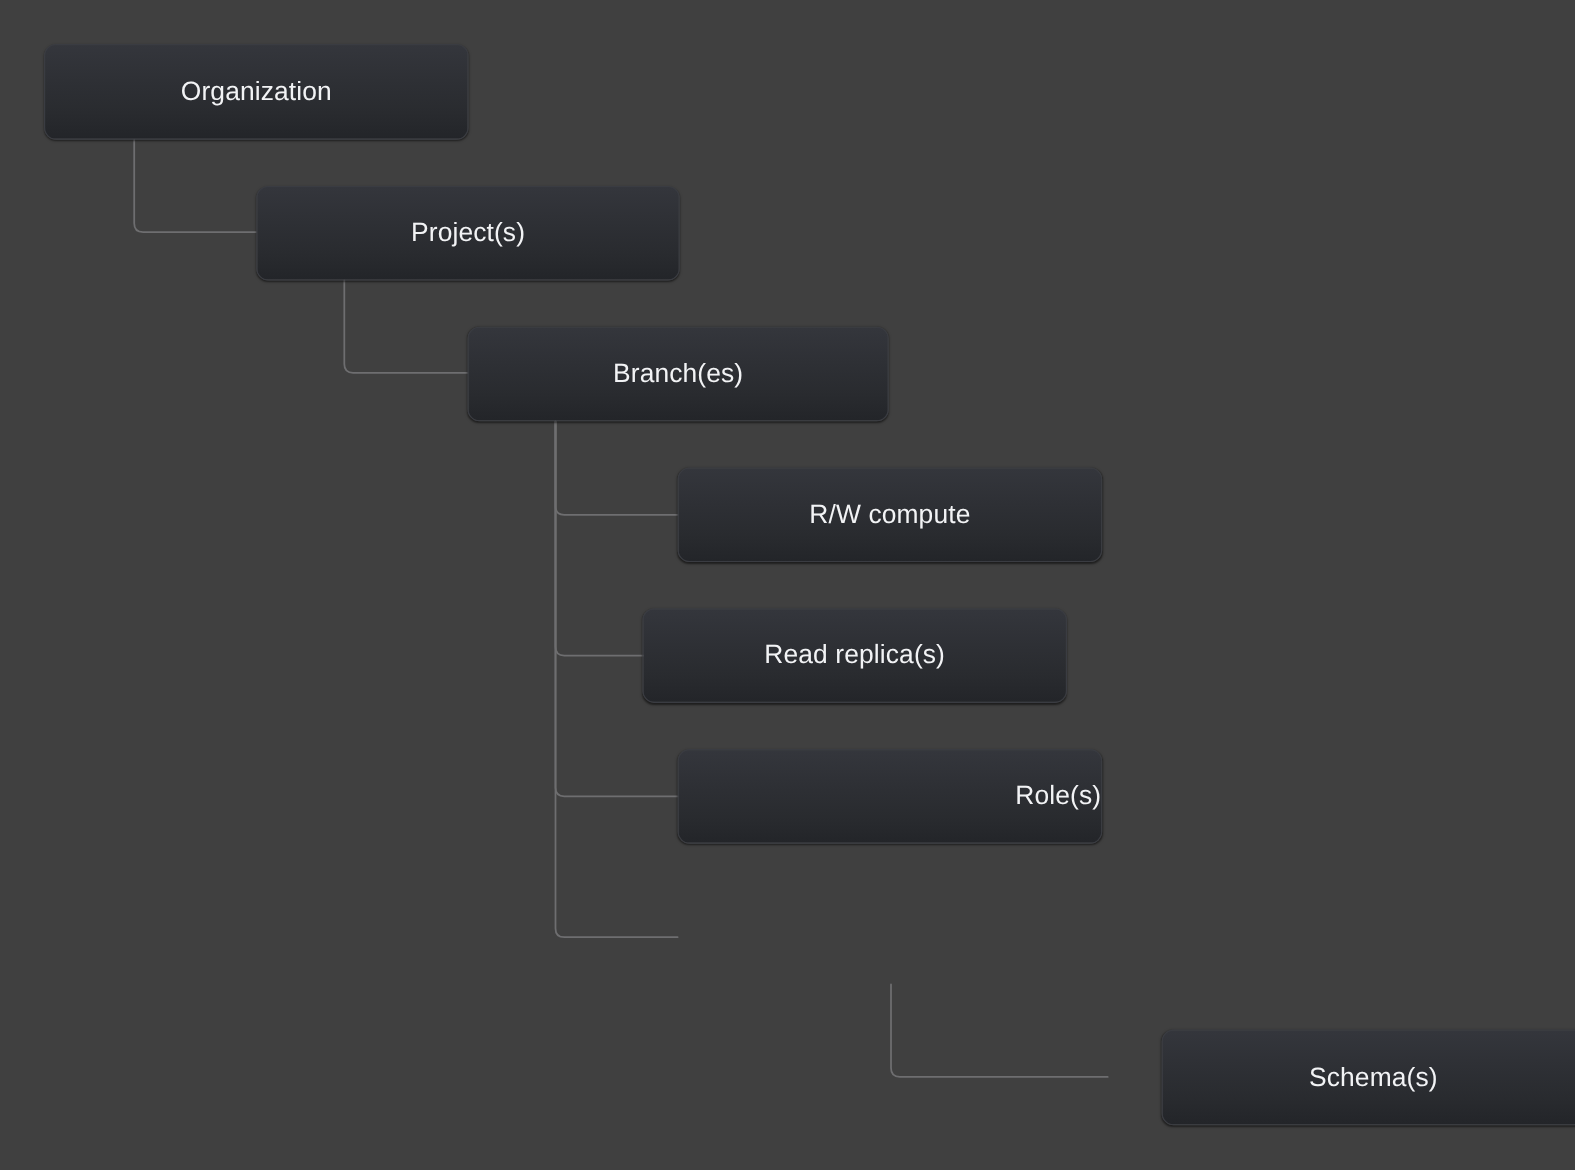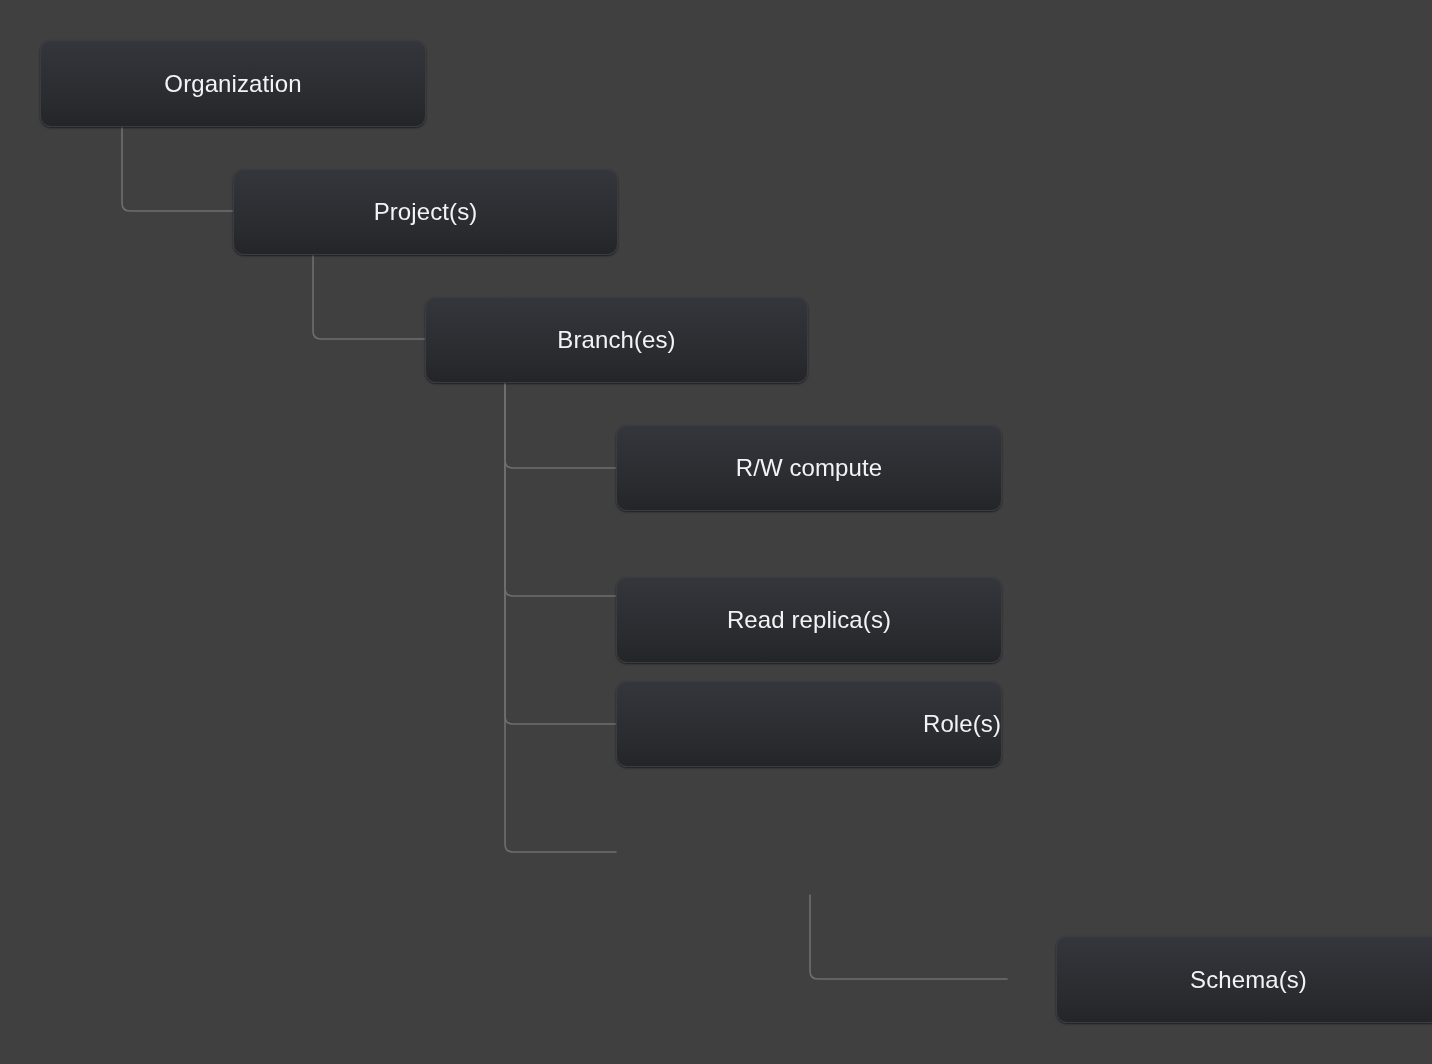--- a/index.html
+++ b/index.html
@@ -41,21 +41,21 @@
     font-weight: 400;
     letter-spacing: 0.1px;
     line-height: 1;
     white-space: nowrap;
   }
   
   #node-organization { left: 40px;   top: 40px;  width: 386px; height: 87px; }
   #node-project      { left: 233px;  top: 169px; width: 385px; height: 86px; }
   #node-branch       { left: 425px;  top: 297px; width: 383px; height: 86px; }
   #node-rw-compute   { left: 616px;  top: 425px; width: 386px; height: 86px; align-items: center; }
-  #node-read-replica { left: 616px;  top: 553px; width: 386px; height: 86px; margin-top: 24px; }
+  #node-read-replica { left: 584px;  top: 553px; width: 386px; height: 86px; }
   #node-role         { left: 616px;  top: 681px; width: 386px; height: 86px; justify-content: flex-end; }
   #node-database     { left: 616px;  top: 809px; width: 386px; height: 86px; }
   #node-schema       { left: 1056px; top: 936px; width: 385px; height: 87px; }
 </style>
 </head>
 <body>
 
 <div id="canvas">
 
   <svg id="edges" viewBox="0 0 1432 1064" width="1432" height="1064" fill="none" xmlns="http://www.w3.org/2000/svg">

